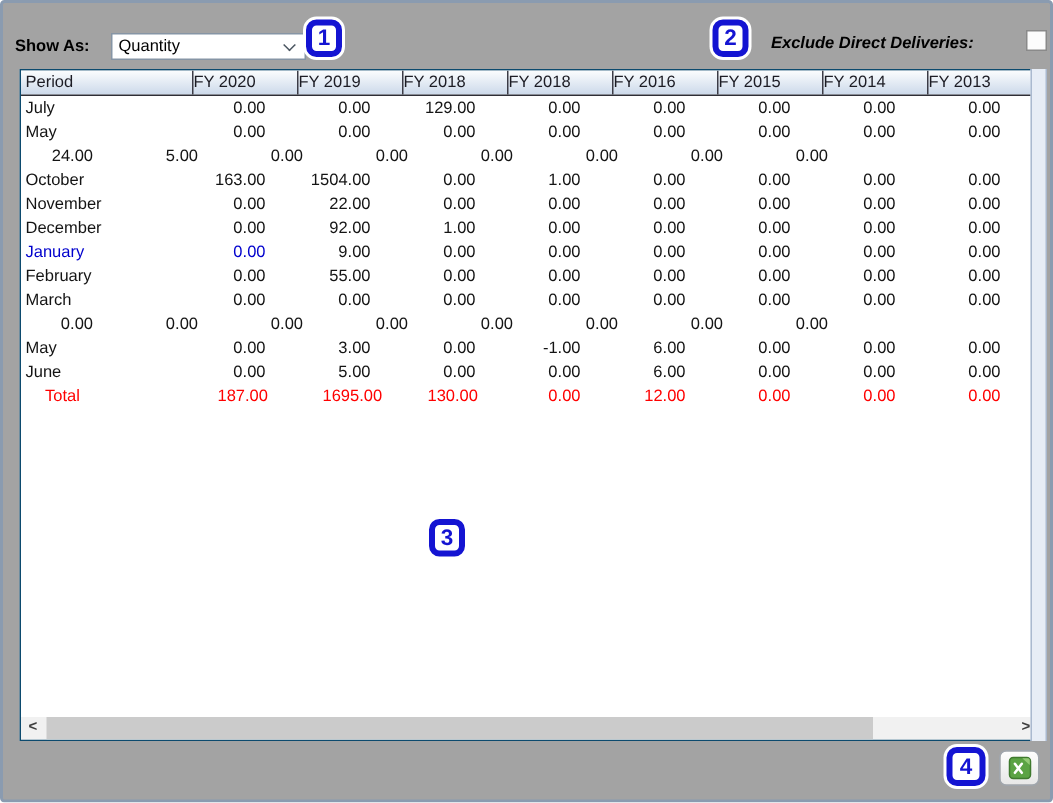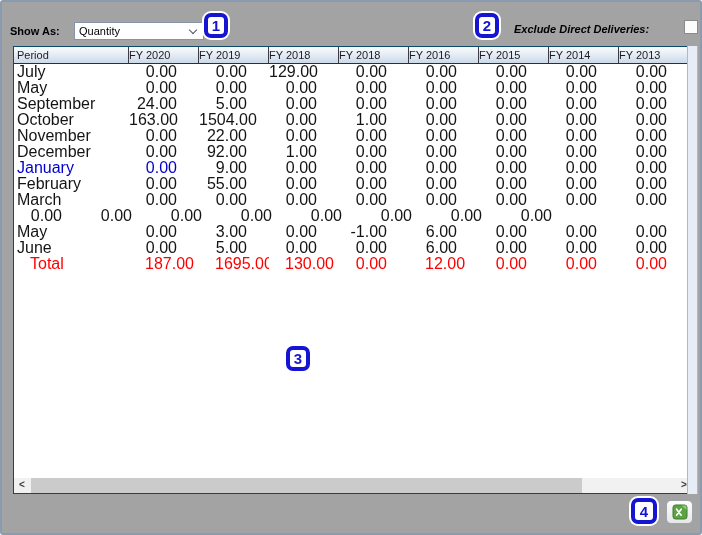--- a/index.html
+++ b/index.html
@@ -50,21 +50,21 @@
     display:flex;height:17px;
     background:linear-gradient(#fbfdfe,#ccd9ea);
     border-bottom:1px solid #2e2e36;
   }
   .hcell{
     width:70px;flex:0 0 auto;border-right:1px solid #3c3c46;
     font-size:11px;color:#1c1c24;text-align:left;padding:2px 5px 0 0;
     overflow:hidden;white-space:nowrap;
   }
   .hcell.first{width:115px;text-align:left;padding:2px 0 0 3px;}
-  .trow{display:flex;height:16px;line-height:16px;font-size:16px;color:#141414;}
+  .trow{display:flex;height:16px;line-height:16px;font-size:11px;color:#141414;}
   .cell{flex:0 0 auto;white-space:nowrap;overflow:hidden;}
   .cell.first{width:115px;padding-left:3px;}
   .cell.num{width:70px;text-align:right;padding-right:22px;}
   .row-current .cell.first, .cell.num.blue{color:#0000cd;}
   .row-total .cell{color:#ff0000;padding-left:16px;}
   
   .hscroll{
     position:absolute;left:0;bottom:0;width:678px;height:15px;
     display:flex;background:#f1f1f1;
   }
@@ -138,21 +138,20 @@
           <div class="cell num">0.00</div>
           <div class="cell num">0.00</div>
           <div class="cell num">0.00</div>
           <div class="cell num">0.00</div>
           <div class="cell num">0.00</div>
           <div class="cell num">0.00</div>
           <div class="cell num">0.00</div>
           <div class="cell num">0.00</div>
         </div>
         <div class="trow row-normal">
-          <div class="cell first">September</div>
           <div class="cell num">24.00</div>
           <div class="cell num">5.00</div>
           <div class="cell num">0.00</div>
           <div class="cell num">0.00</div>
           <div class="cell num">0.00</div>
           <div class="cell num">0.00</div>
           <div class="cell num">0.00</div>
           <div class="cell num">0.00</div>
         </div>
         <div class="trow row-normal">

